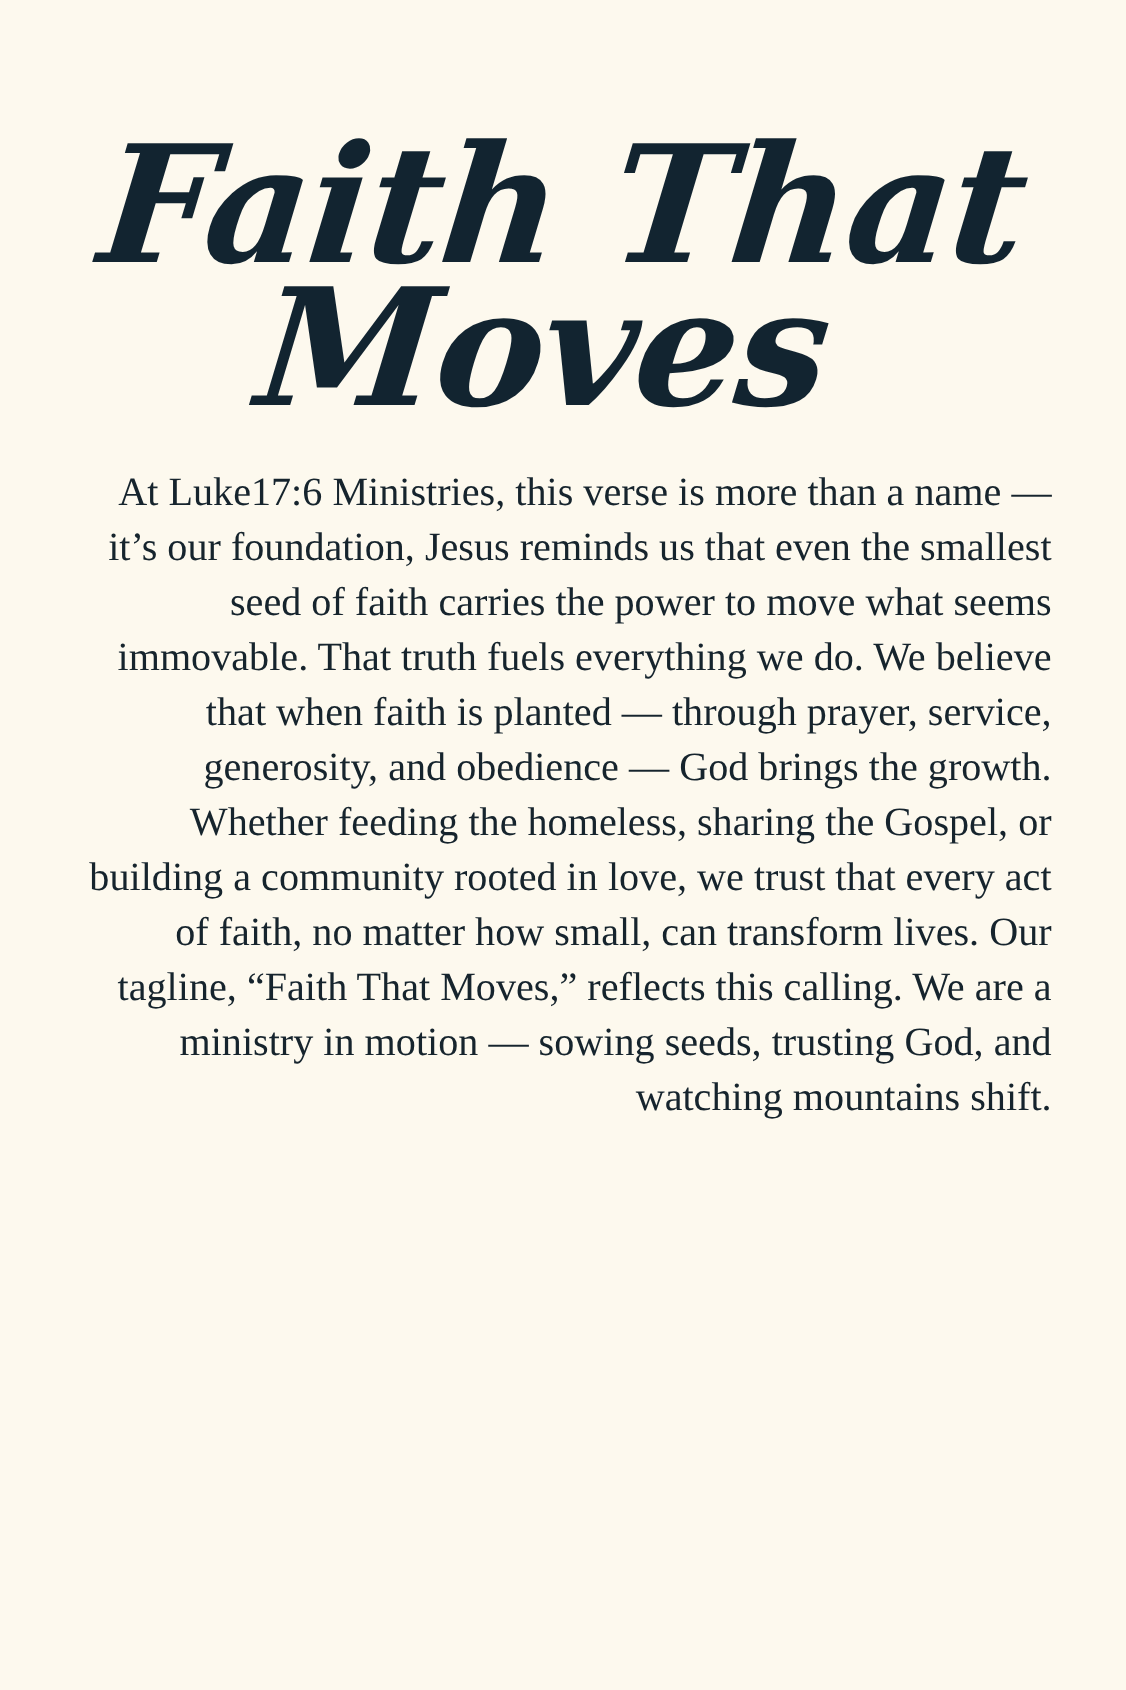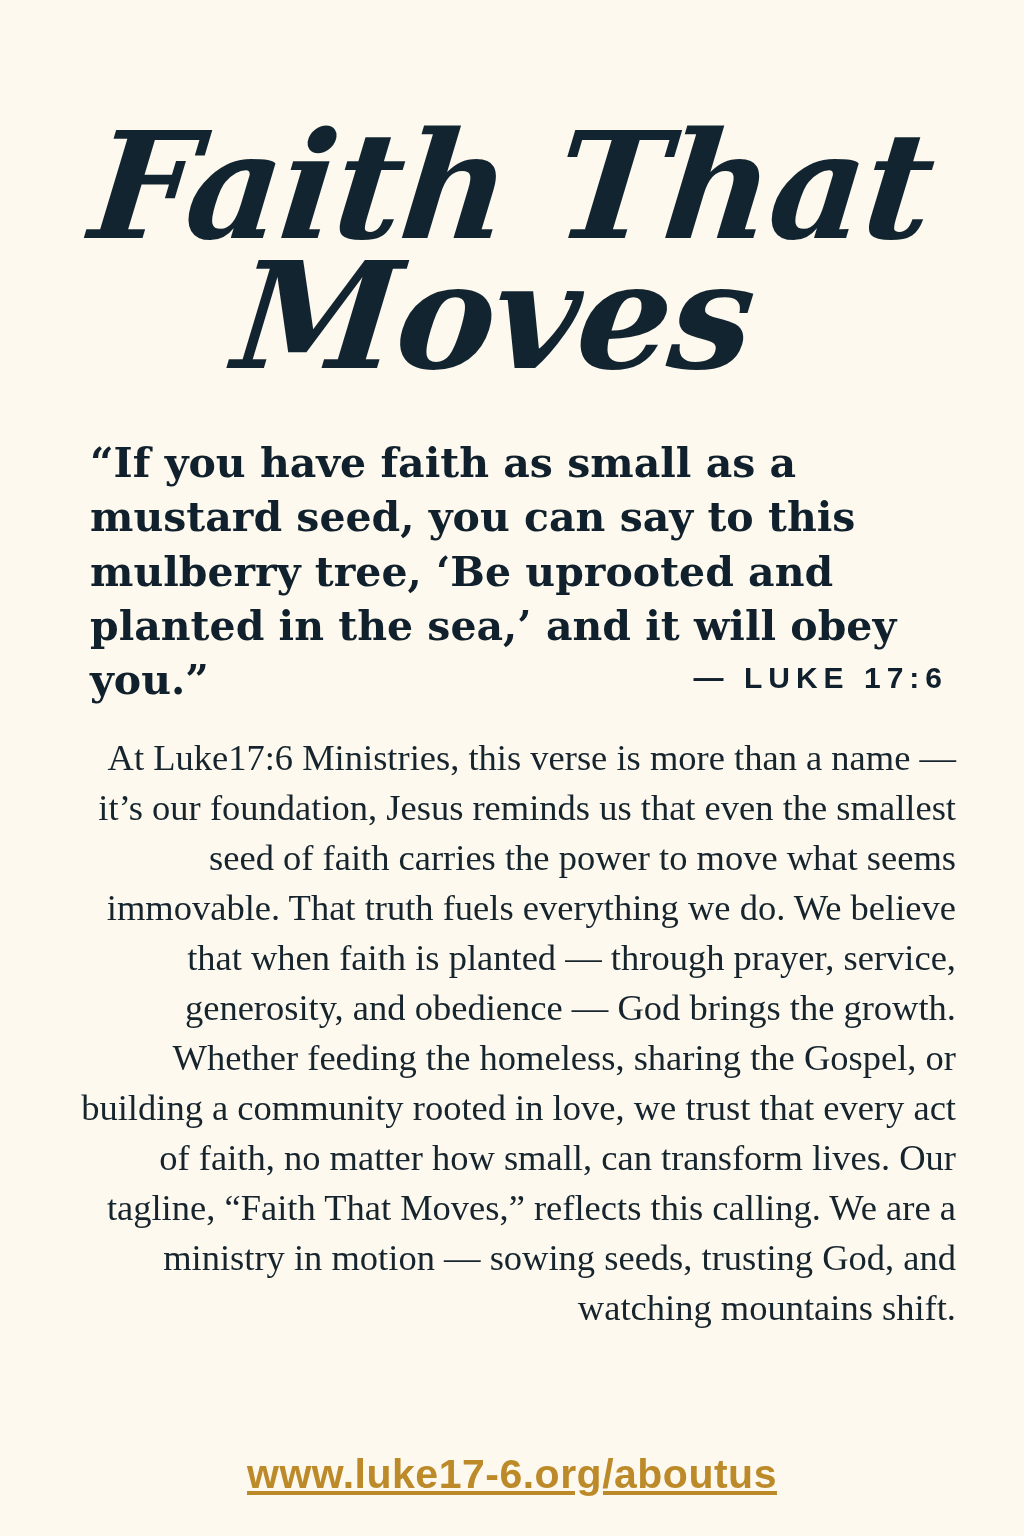--- a/index.html
+++ b/index.html
@@ -107,28 +107,19 @@
 </head>
 <body>
 
 <div class="page">
 
   <div class="title-block">
     <div class="title-line title-line-1">Faith That</div>
     <div class="title-line title-line-2">Moves</div>
   </div>
 
-  <div class="verse-block">
-    <div class="verse-text">“If you have faith as small as a mustard seed, you can say to this mulberry tree, ‘Be uprooted and planted in the sea,’ and it will obey you.”</div>
-    <div class="verse-ref-row">
-      <div class="verse-ref">— LUKE 17:6</div>
-    </div>
-  </div>
 
   <div class="body-block">
     <p class="body-text">At Luke17:6 Ministries, this verse is more than a name — it’s our foundation, Jesus reminds us that even the smallest seed of faith carries the power to move what seems immovable. That truth fuels everything we do. We believe that when faith is planted — through prayer, service, generosity, and obedience — God brings the growth. Whether feeding the homeless, sharing the Gospel, or building a community rooted in love, we trust that every act of faith, no matter how small, can transform lives. Our tagline, “Faith That Moves,” reflects this calling. We are a ministry in motion — sowing seeds, trusting God, and watching mountains shift.</p>
   </div>
 
-  <div class="url-block">
-    <a class="url-text" href="#">www.luke17-6.org/aboutus</a>
-  </div>
 
 </div>
 
 </body></html>

